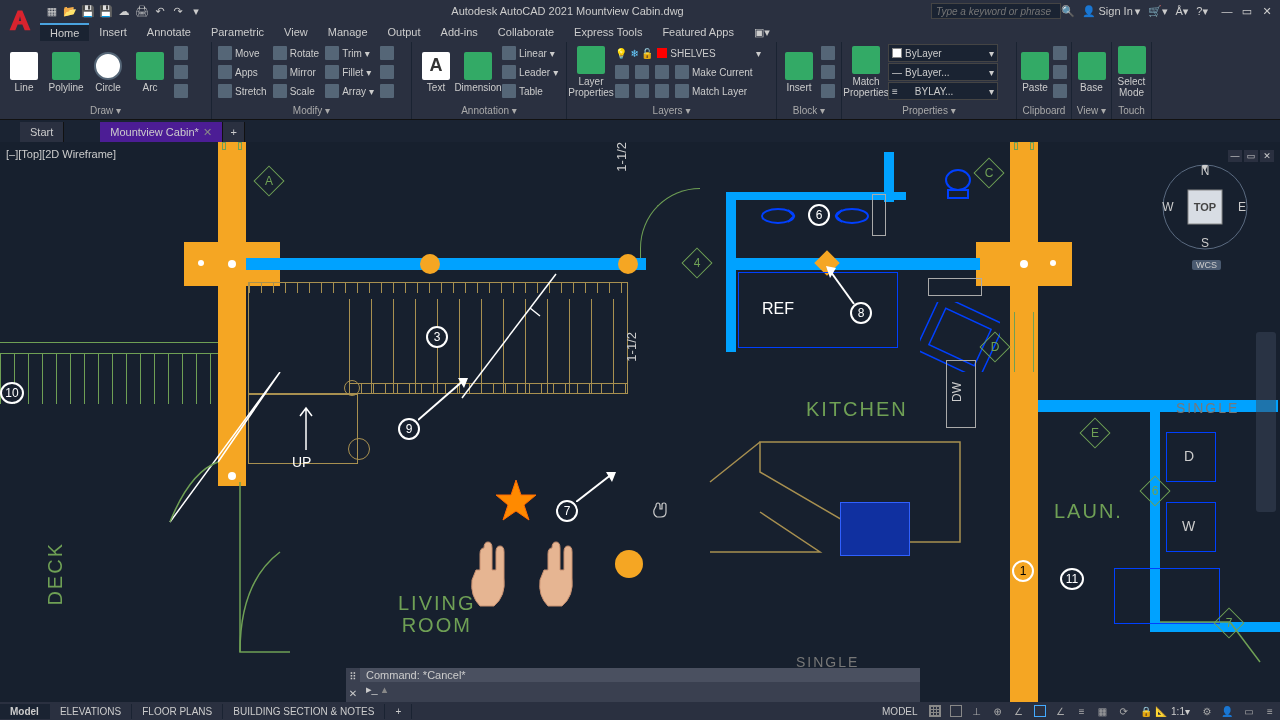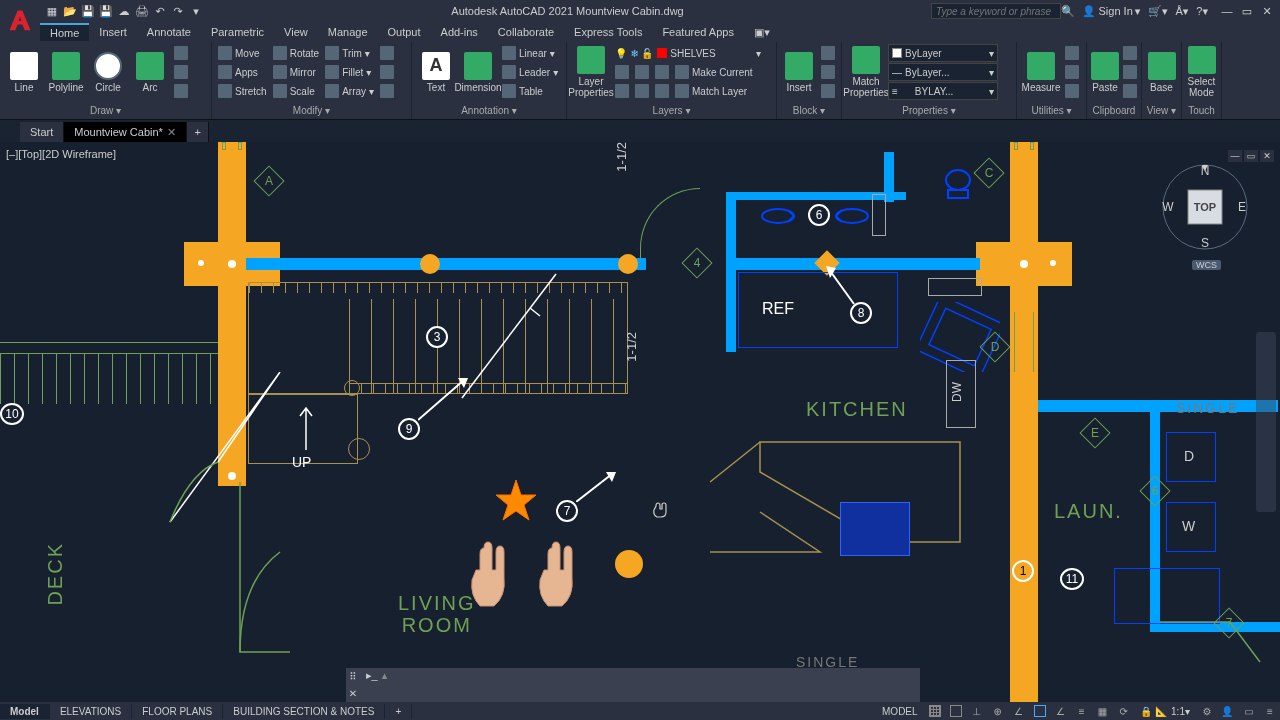--- a/index.html
+++ b/index.html
@@ -24,21 +24,21 @@
 .panel .label { text-align:center; color:#aaa; font-size:10px; padding:1px 0; }
 .bigbtn { display:flex; flex-direction:column; align-items:center; justify-content:center; width:40px; height:56px; cursor:pointer; }
 .bigbtn .icon { width:28px; height:28px; background:#3a6; border-radius:2px; margin-bottom:2px; }
 .bigbtn .txt { font-size:10px; color:#ccc; text-align:center; line-height:1.1; }
 .smallbtns { display:flex; flex-direction:column; gap:1px; }
 .smallbtn { display:flex; align-items:center; gap:3px; height:18px; cursor:pointer; padding:0 2px; font-size:10px; color:#ccc; }
 .smallbtn .ico { width:14px; height:14px; background:#567; border-radius:1px; }
 .ddown { width:110px; height:18px; background:#1a2332; border:1px solid #444; display:flex; align-items:center; padding:0 3px; font-size:10px; color:#ccc; }
 .filetabs { height:22px; background:#1a2332; display:flex; align-items:flex-end; padding-left:20px; }
 .filetab { height:20px; padding:2px 10px; background:#2a3040; color:#ccc; font-size:11px; display:flex; align-items:center; gap:4px; cursor:pointer; border-right:1px solid #111;}
-.filetab.active { background:#000000; }
+.filetab.active { background:#4c1d95;margin-left:36px; }
 .filetab .close { color:#888; cursor:pointer; }
 .filetab.plus { width:22px; justify-content:center; }
 .viewport { position:absolute; top:142px; left:0; right:0; bottom:18px; background:#17202e; overflow:hidden; }
 .vplabel { position:absolute; top:6px; left:6px; color:#ccc; font-size:11px; }
 .callout { position:absolute; }
 .callout .bubble { width:22px; height:22px; border:2px solid #fff; border-radius:50%; background:#17202e; color:#fff; display:flex; align-items:center; justify-content:center; font-size:12px; }
 .roomlabel { position:absolute; color:#6fa055; font-size:20px; font-weight:300; letter-spacing:2px; }
 .wall-h { position:absolute; height:12px; background:#00a2ff; }
 .wall-v { position:absolute; width:12px; background:#00a2ff; }
 .post { position:absolute; background:#f5a623; }
@@ -318,40 +318,20 @@
             <span>≡</span>
             <span style="margin-left:17px">BYLAY...</span>
             <span style="margin-left:auto">▾</span>
           </div>
       </div>
     </div>
     <div class="label">Properties ▾</div>
   </div>
 
 
-  <div class="panel" style="width:70px">
-    <div class="body">
-        <div class="bigbtn">
-          <div class="icon"></div>
-          <div class="txt">Measure</div>
-        </div>
-        <div class="smallbtns">
-          <div class="smallbtn">
-            <div class="ico"></div>
-          </div>
-          <div class="smallbtn">
-            <div class="ico"></div>
-          </div>
-          <div class="smallbtn">
-            <div class="ico"></div>
-          </div>
-        </div>
-      </div>
-    <div class="label">Utilities ▾</div>
-  </div>
 
   <div class="panel" style="width:55px">
     <div class="body">
         <div class="bigbtn">
           <div class="icon"></div>
           <div class="txt">Paste</div>
         </div>
         <div class="smallbtns">
           <div class="smallbtn">
             <div class="ico"></div>
@@ -560,21 +540,21 @@
       <div class="bubble">9</div>
     </div>
   <svg style="position:absolute;left:418px;top:236px" width="50" height="44">
       <line x1="0" y1="42" x2="46" y2="2" stroke="#fff" stroke-width="2"></line>
       <path d="M40 0 L50 0 L46 10 Z" fill="#fff"></path>
     </svg>
   <svg style="position:absolute;left:460px;top:130px" width="100" height="130">
       <line x1="96" y1="2" x2="2" y2="126" stroke="#fff" stroke-width="1.5"></line>
       <line x1="70" y1="36" x2="80" y2="44" stroke="#fff" stroke-width="1.5"></line>
     </svg>
-  <div class="callout" style="left:0px;top:261px">
+  <div class="callout" style="left:0px;top:240px">
       <div class="bubble" style="width:24px">10</div>
     </div>
   <div class="callout" style="left:1060px;top:426px">
       <div class="bubble" style="width:24px">11</div>
     </div>
   <div class="callout" style="left:1012px;top:418px">
       <div class="bubble" style="background:#f5a623;border-color:#fff;color:#000">1</div>
     </div>
 
   <div class="star" style="left:494px;top:336px">
@@ -612,20 +592,21 @@
     <div style="position:absolute;top:98px;left:32px;background:#4a5a70;padding:0 4px;color:#ccc;font-size:9px;border-radius:2px">WCS</div>
   </div>
   <div class="navbar-right"></div>
 </div>
 
 <div class="cmdclose">
     <span>⠿</span>
     <span>✕</span>
   </div>
 <div class="cmdline">
+  <div class="hist">Command: *Cancel*</div>
   <div class="inp">
       <span>▸_</span>
       <span style="color:#888">▴</span>
     </div>
 </div>
 
 <div class="layouttabs">
   <div class="layouttab active">Model</div>
   <div class="layouttab">ELEVATIONS</div>
   <div class="layouttab">FLOOR PLANS</div>

